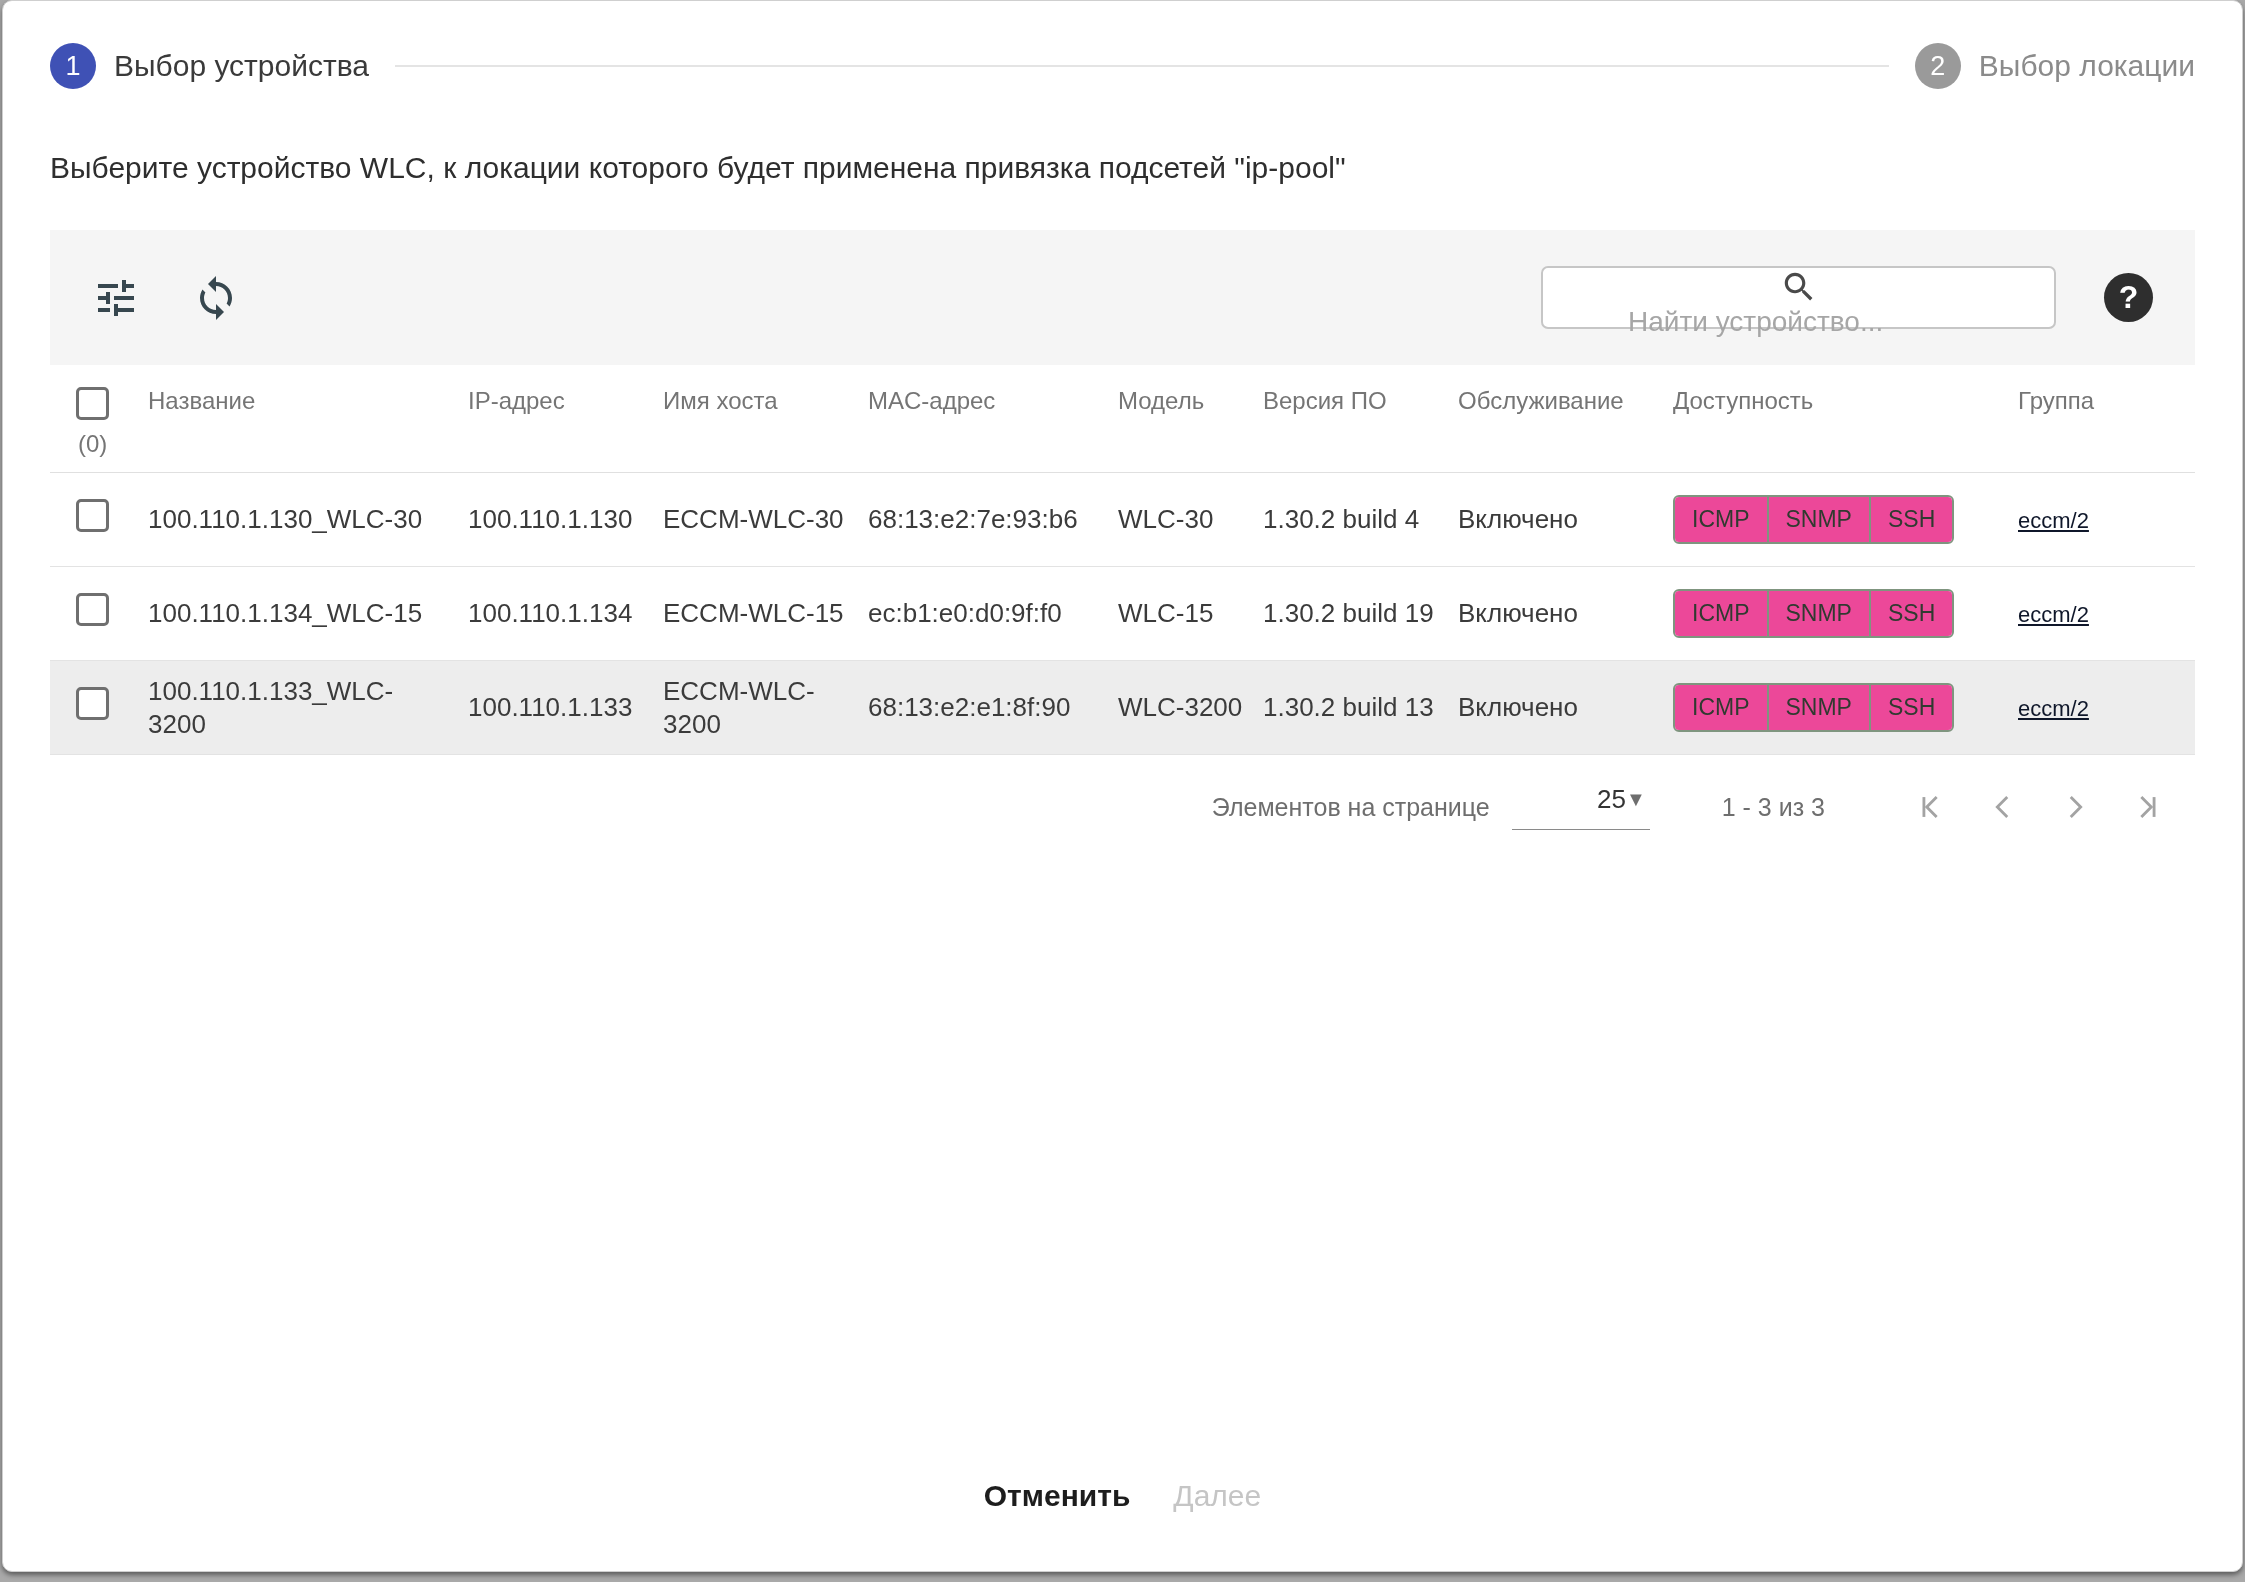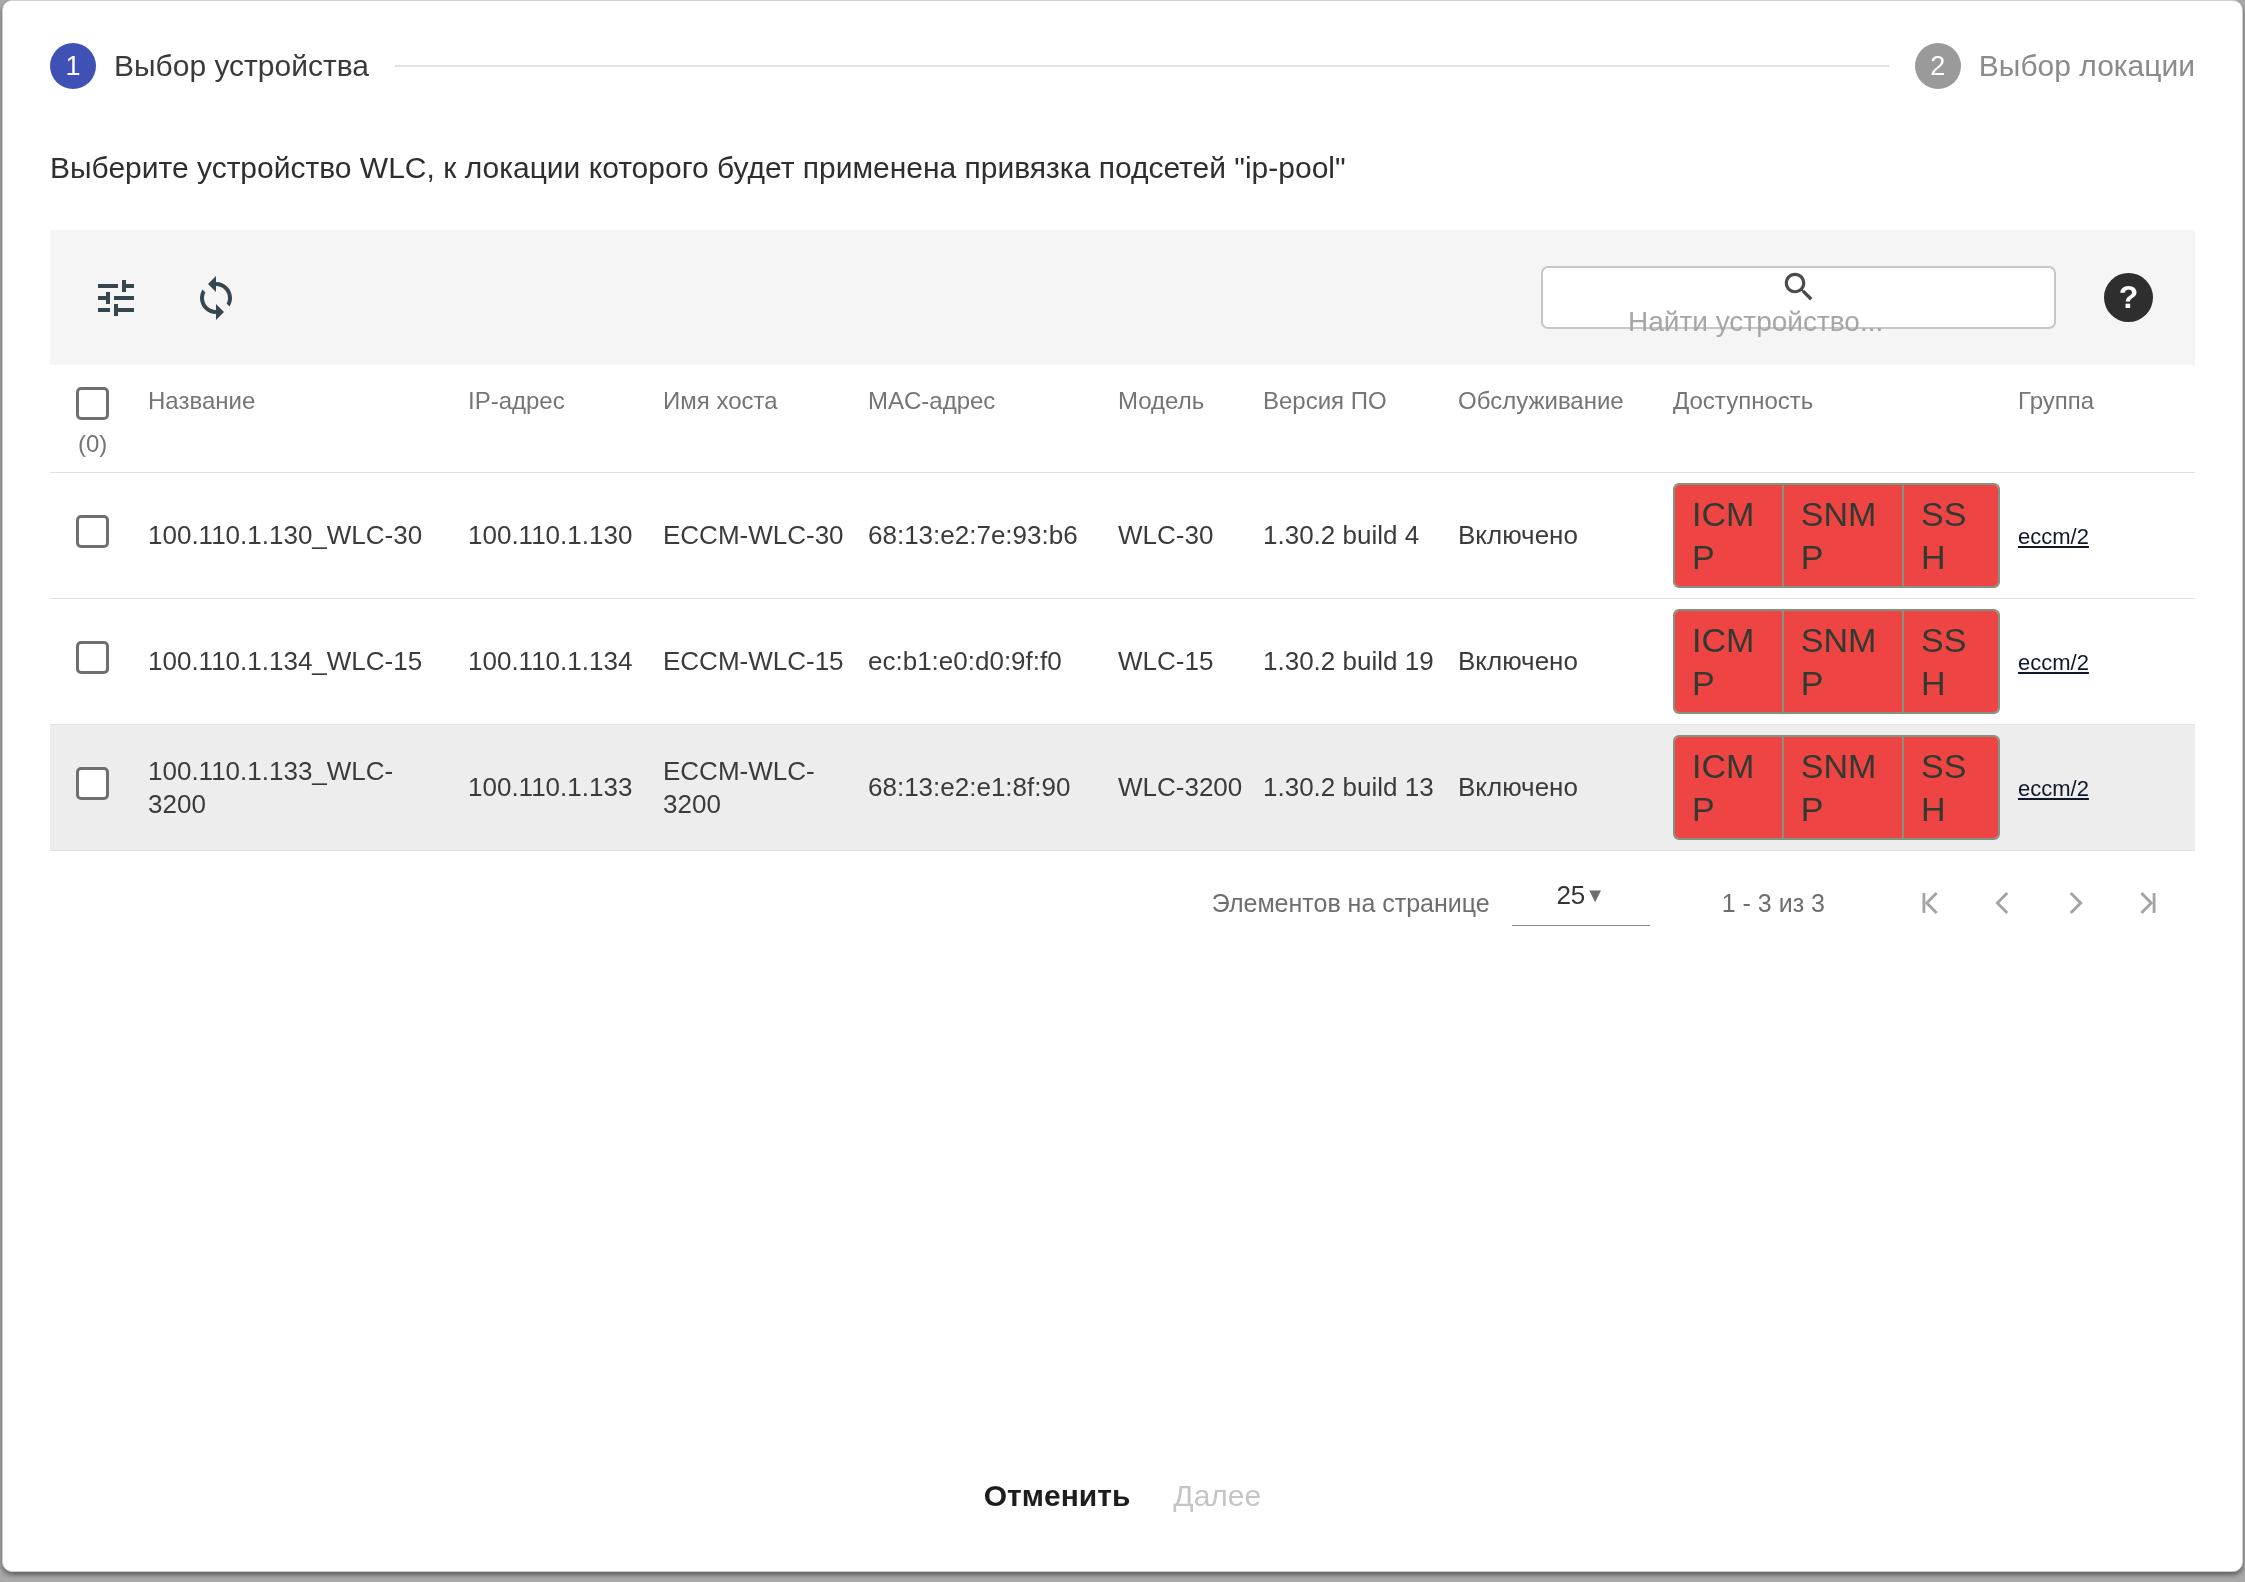--- a/index.html
+++ b/index.html
@@ -46,28 +46,28 @@
   .thead{ padding:22px 0 14px 0; border-bottom:1px solid #e0e0e0; align-items:start; }
   .th{ font-size:24px; color:#757575; padding-right:16px; }
   .th-select{ display:flex; flex-direction:column; align-items:flex-start; padding-left:26px; }
   .sel-count{ font-size:24px; color:#757575; margin-top:10px; margin-left:2px; }
   .checkbox{ width:33px; height:33px; border:3px solid #6f6f6f; border-radius:5px; background:#fff; cursor:pointer; display:inline-block; }
   .trow{ min-height:94px; border-bottom:1px solid #e3e3e3; font-size:26px; color:#3b3b3b; padding:10px 0; }
   .trow.highlighted{ background:#ededed; }
   .cell{ padding-right:18px; word-break:break-word; line-height:1.25; }
   .c-select{ padding-left:26px; }
   .badge-group{ display:inline-flex; border:2px solid #7f957f; border-radius:6px; overflow:hidden; }
-  .badge{ background:#ef4444; color:#303a30; font-size:34px; padding:8px 17px; }
+  .badge{ background:#ec4899; color:#303a30; font-size:23px; padding:8px 17px; }
   .badge + .badge{ border-left:2px solid #7f957f; }
   .group-link{ color:#0f172a; font-size:22px; text-decoration:underline; cursor:pointer; }
 
   
   .pagination{ display:flex; align-items:center; justify-content:flex-end; margin-top:28px; padding-right:12px; color:#6e6e6e; font-size:25px; }
   .pp-select{ display:flex; flex-direction:column; margin-left:22px; cursor:pointer; }
-  .pp-select-top{ display:flex; align-items:center; width:138px; justify-content:center; padding:0 4px 14px 4px; border-bottom:1px solid #8a8a8a; }
+  .pp-select-top{ display:flex; align-items:center; width:138px; justify-content:flex-end; padding:0 4px 14px 4px; border-bottom:1px solid #8a8a8a; }
   .pp-value{ font-size:26px; color:#333; }
   .pp-arrow{ color:#6e6e6e; font-size:20px; }
   .pp-range{ margin-left:72px; }
   .pager{ display:flex; align-items:center; margin-left:70px; }
   .pager-btn{ width:72px; height:48px; display:flex; align-items:center; justify-content:center; cursor:pointer; color:#a3a3a3; }
   .pager-btn svg{ width:34px; height:34px; }
 
   
   .spacer{ flex:1; }
   .footer{ display:flex; justify-content:center; align-items:center; gap:43px; padding-bottom:18px; }

